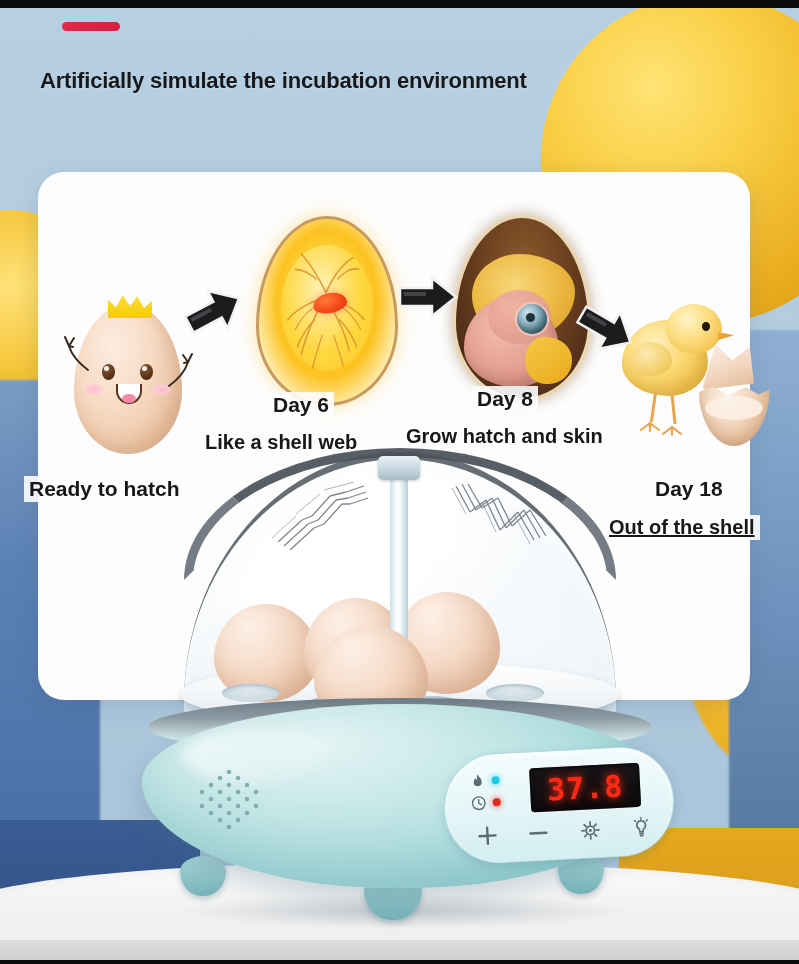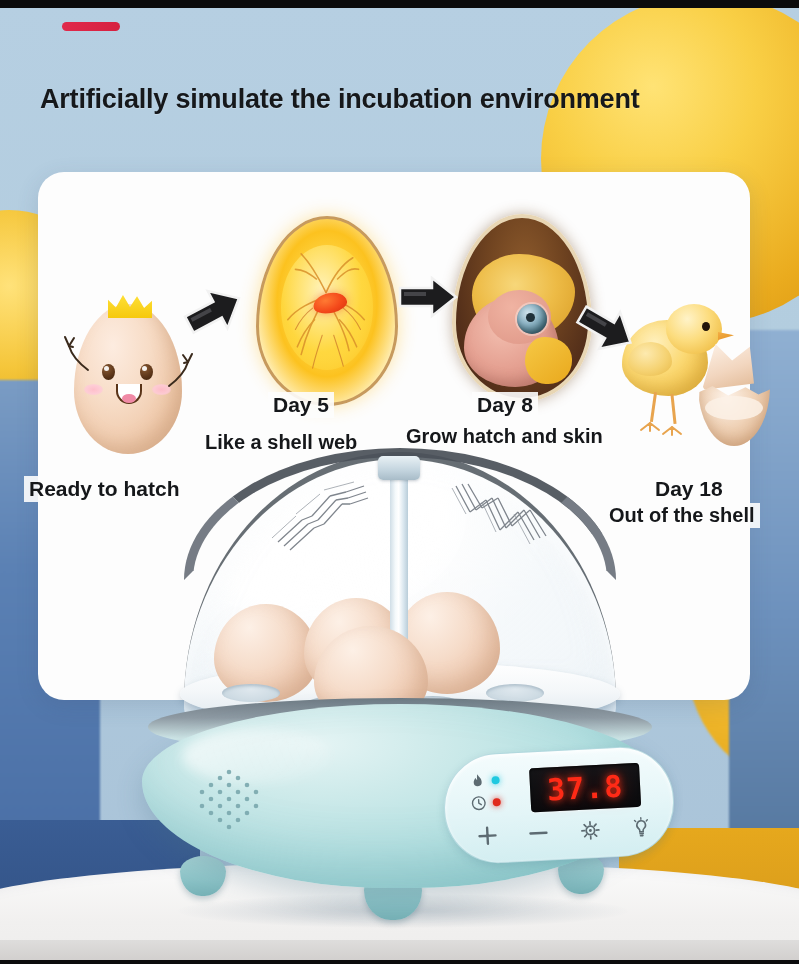--- a/index.html
+++ b/index.html
@@ -72,24 +72,23 @@
 
   
   .accent-bar{
     position:absolute; left:62px; top:22px; width:58px; height:9px;
     border-radius:5px;
     background:linear-gradient(90deg,#e0294b 0%, #d6203f 100%);
     z-index:20;
   }
   .headline{
     position:absolute; left:40px; top:68px; width:740px;
-    font-size:27px; font-weight:bold; letter-spacing:-.2px;
+    font-size:22px; font-weight:bold; letter-spacing:-.2px;
     color:#16181b; z-index:20;
     text-shadow:0 1px 0 rgba(255,255,255,.25);
-    margin-top:16px;
   }
 
   
   .card{
     position:absolute; left:38px; top:172px; width:712px; height:528px;
     background:#fdfdfd; border-radius:26px;
     box-shadow:0 6px 22px rgba(60,80,110,.16);
     z-index:10;
   }
 
@@ -268,26 +267,26 @@
   .arrow-3{ left:576px; top:300px; width:62px; height:58px; }
 
   
   .lbl{
     position:absolute; z-index:30; font-weight:bold; color:#15171a;
     background:rgba(253,253,253,.9); padding:1px 5px; white-space:nowrap;
     line-height:1.15;
   }
   .lbl-day4   { left:268px; top:392px; font-size:21px; }
   .lbl-web    { left:200px; top:430px; font-size:20px; }
-  .lbl-day8   { left:472px; top:386px; font-size:21px;margin-top:6px; }
+  .lbl-day8   { left:472px; top:386px; font-size:21px; }
   .lbl-beak   { left:401px; top:424px; font-size:20px; }
   .lbl-ready  { left:24px;  top:476px; font-size:21px; }
   .lbl-pick   { left:6px;   top:515px; font-size:20px; }
   .lbl-day21  { left:650px; top:476px; font-size:21px; }
-  .lbl-out    { left:604px; top:503px; font-size:20px; }
+  .lbl-out    { left:604px; top:515px; font-size:20px;text-decoration:underline; }
 
   
   #incubator{ position:absolute; left:118px; top:452px; width:564px; height:470px; z-index:40; }
 
   
   .dome{
     position:absolute; left:66px; top:0px; width:432px; height:270px;
     border-radius:216px 216px 14px 14px / 250px 250px 14px 14px;
     background:
       radial-gradient(ellipse at 30% 22%, rgba(255,255,255,.94) 0%, rgba(255,255,255,.72) 30%, rgba(235,243,248,.46) 58%, rgba(215,230,240,.34) 100%);
@@ -566,21 +565,21 @@
     <div class="foot r">
       <svg viewBox="0 0 20 9">
           <path d="M10 0 L1 7 M10 0 L10 8 M10 0 L19 7" stroke="#e8a44e" stroke-width="2" fill="none" stroke-linecap="round"></path>
         </svg>
     </div>
     <div class="shell-top"></div>
     <div class="shell-bot"></div>
   </div>
 
   <div class="lbl lbl-ready">Ready to hatch</div>
-  <div class="lbl lbl-day4">Day 5</div>
+  <div class="lbl lbl-day4">Day 6</div>
   <div class="lbl lbl-web">Like a shell web</div>
   <div class="lbl lbl-day8">Day 8</div>
   <div class="lbl lbl-beak">Grow hatch and skin</div>
   <div class="lbl lbl-day21">Day 18</div>
   <div class="lbl lbl-out">Out of the shell</div>
 
   <div id="incubator">
 
     <div class="shadow-under"></div>
 

